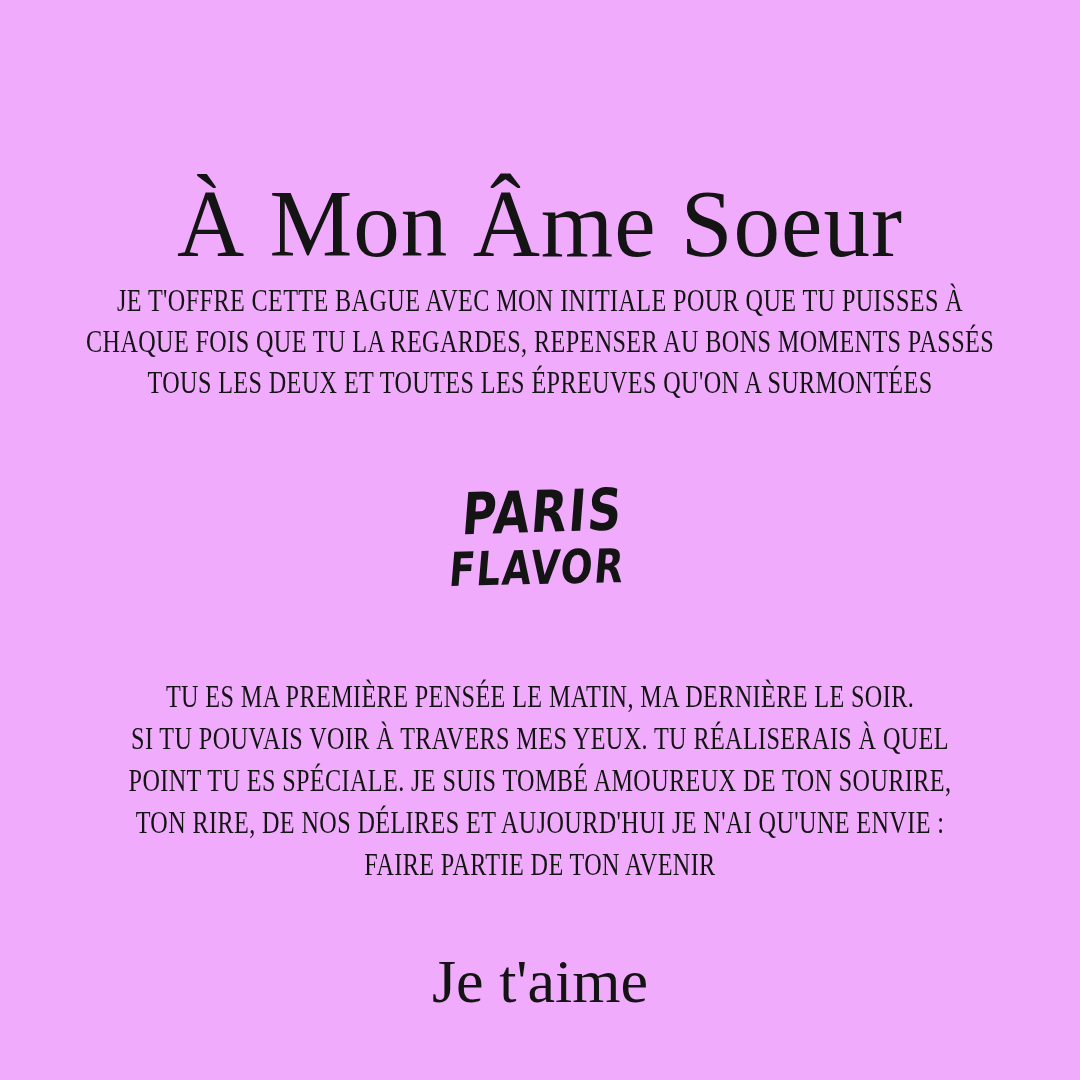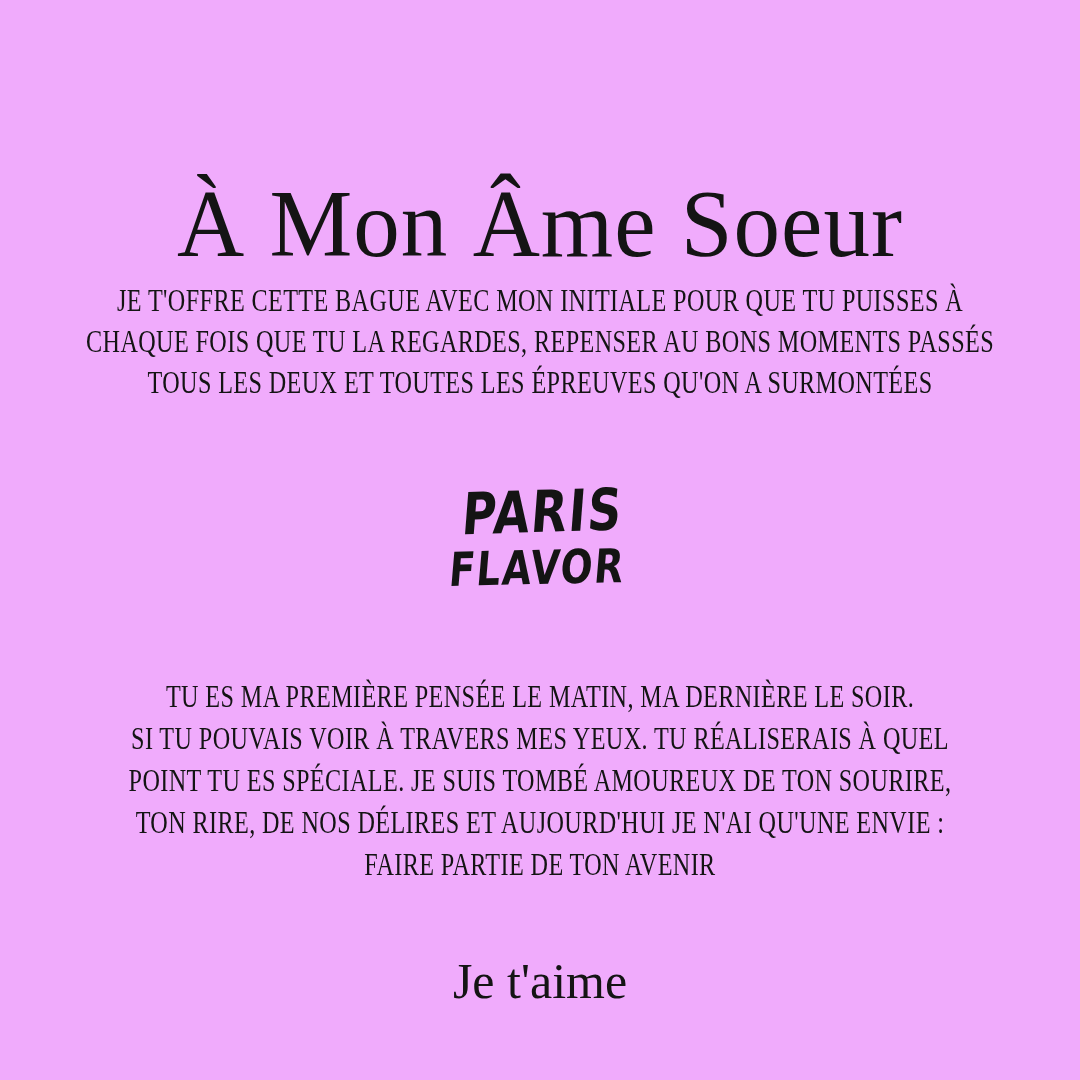--- a/index.html
+++ b/index.html
@@ -79,21 +79,21 @@
     margin-top: 3px;
     transform: rotate(-1deg);
   }
   .closing {
     position: absolute;
     top: 950px;
     left: 50%;
     margin-left: -400px;
     width: 800px;
     text-align: center;
-    font-size: 50px;
+    font-size: 62px;
     line-height: 62px;
     white-space: nowrap;
   }
 </style>
 </head>
 <body>
 
 <div class="card">
 
   <h1 class="title">À Mon Âme Soeur</h1>

